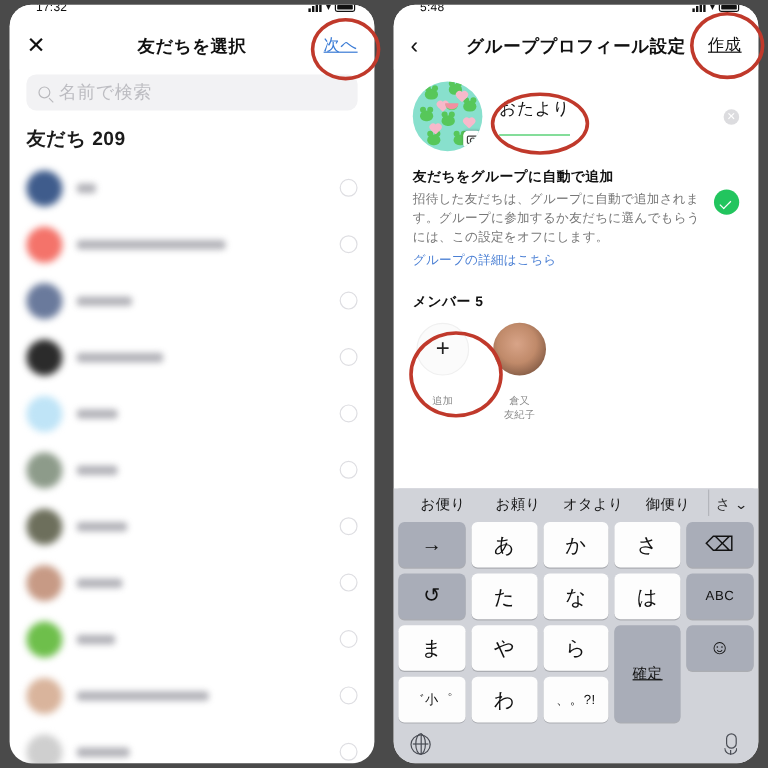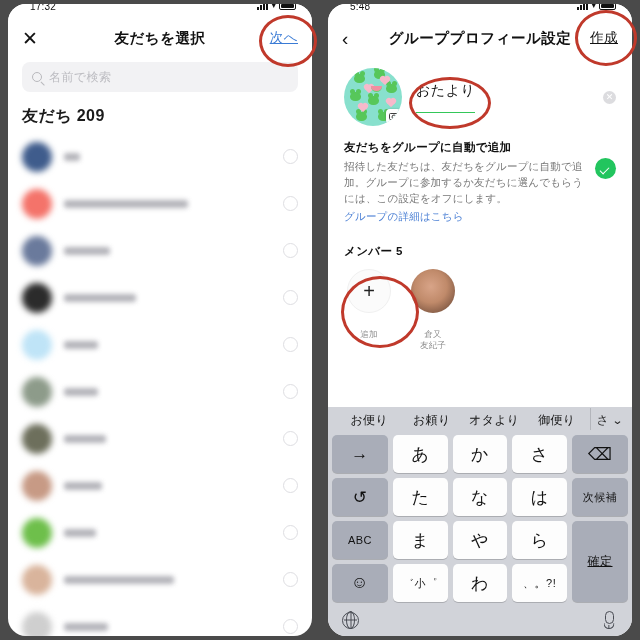--- a/index.html
+++ b/index.html
@@ -75,21 +75,21 @@
     display: flex; align-items: center; padding: 0 10px; gap: 7px;
   }
   .mag {
     width: 10px; height: 10px; border: 1.4px solid #b9b9bd; border-radius: 50%;
     position: relative; flex: none;
   }
   .mag::after {
     content:""; position:absolute; right:-4px; bottom:-3px;
     width: 5px; height: 1.4px; background: #b9b9bd; transform: rotate(45deg);
   }
-  .search-ph { font-size: 12px; color: #bdbdc2; letter-spacing: .4px; }
+  .search-ph { font-size: 15px; color: #bdbdc2; letter-spacing: .4px; }
 
   .section-title {
     padding: 14px 14px 6px; font-size: 16px; font-weight: 700; color: #1b1b1b;
     letter-spacing: .4px;
   }
 
   
   .friends { padding: 0 14px; }
   .frow {
     height: 47px; display: flex; align-items: center; gap: 12px;
@@ -398,21 +398,21 @@
         </div>
         <div class="gname-wrap">
           <span class="gname">おたより</span>
         </div>
         <div class="clear-btn">✕</div>
       </div>
 
       <div class="auto-sec">
         <div class="auto-text">
           <div class="auto-title">友だちをグループに自動で追加</div>
-          <div class="auto-desc">招待した友だちは、友だちをグループに自動で追加。グループに参加するか友だちに選んでもらうには、この設定をオフにします。</div>
+          <div class="auto-desc">招待した友だちは、グループに自動で追加されます。グループに参加するか友だちに選んでもらうには、この設定をオフにします。</div>
           <span class="auto-link">グループの詳細はこちら</span>
         </div>
         <div class="toggle-on"></div>
       </div>
 
       <div class="mem-title">メンバー 5</div>
       <div class="members">
         <div class="member">
           <div class="add-circle">+</div>
           <div class="mem-label">追加</div>
@@ -441,21 +441,20 @@
         <div class="kb-grid" id="kb-grid">
             <div class="key gray">→</div>
             <div class="key white">あ</div>
             <div class="key white">か</div>
             <div class="key white">さ</div>
             <div class="key gray">⌫</div>
             <div class="key gray">↺</div>
             <div class="key white">た</div>
             <div class="key white">な</div>
             <div class="key white">は</div>
-            <div class="key gray small">次候補</div>
             <div class="key gray small">ABC</div>
             <div class="key white">ま</div>
             <div class="key white">や</div>
             <div class="key white">ら</div>
             <div class="key gray small confirm">確定</div>
             <div class="key gray">☺</div>
             <div class="key white small">゛小゜</div>
             <div class="key white">わ</div>
             <div class="key white small">、。?!</div>
           </div>

